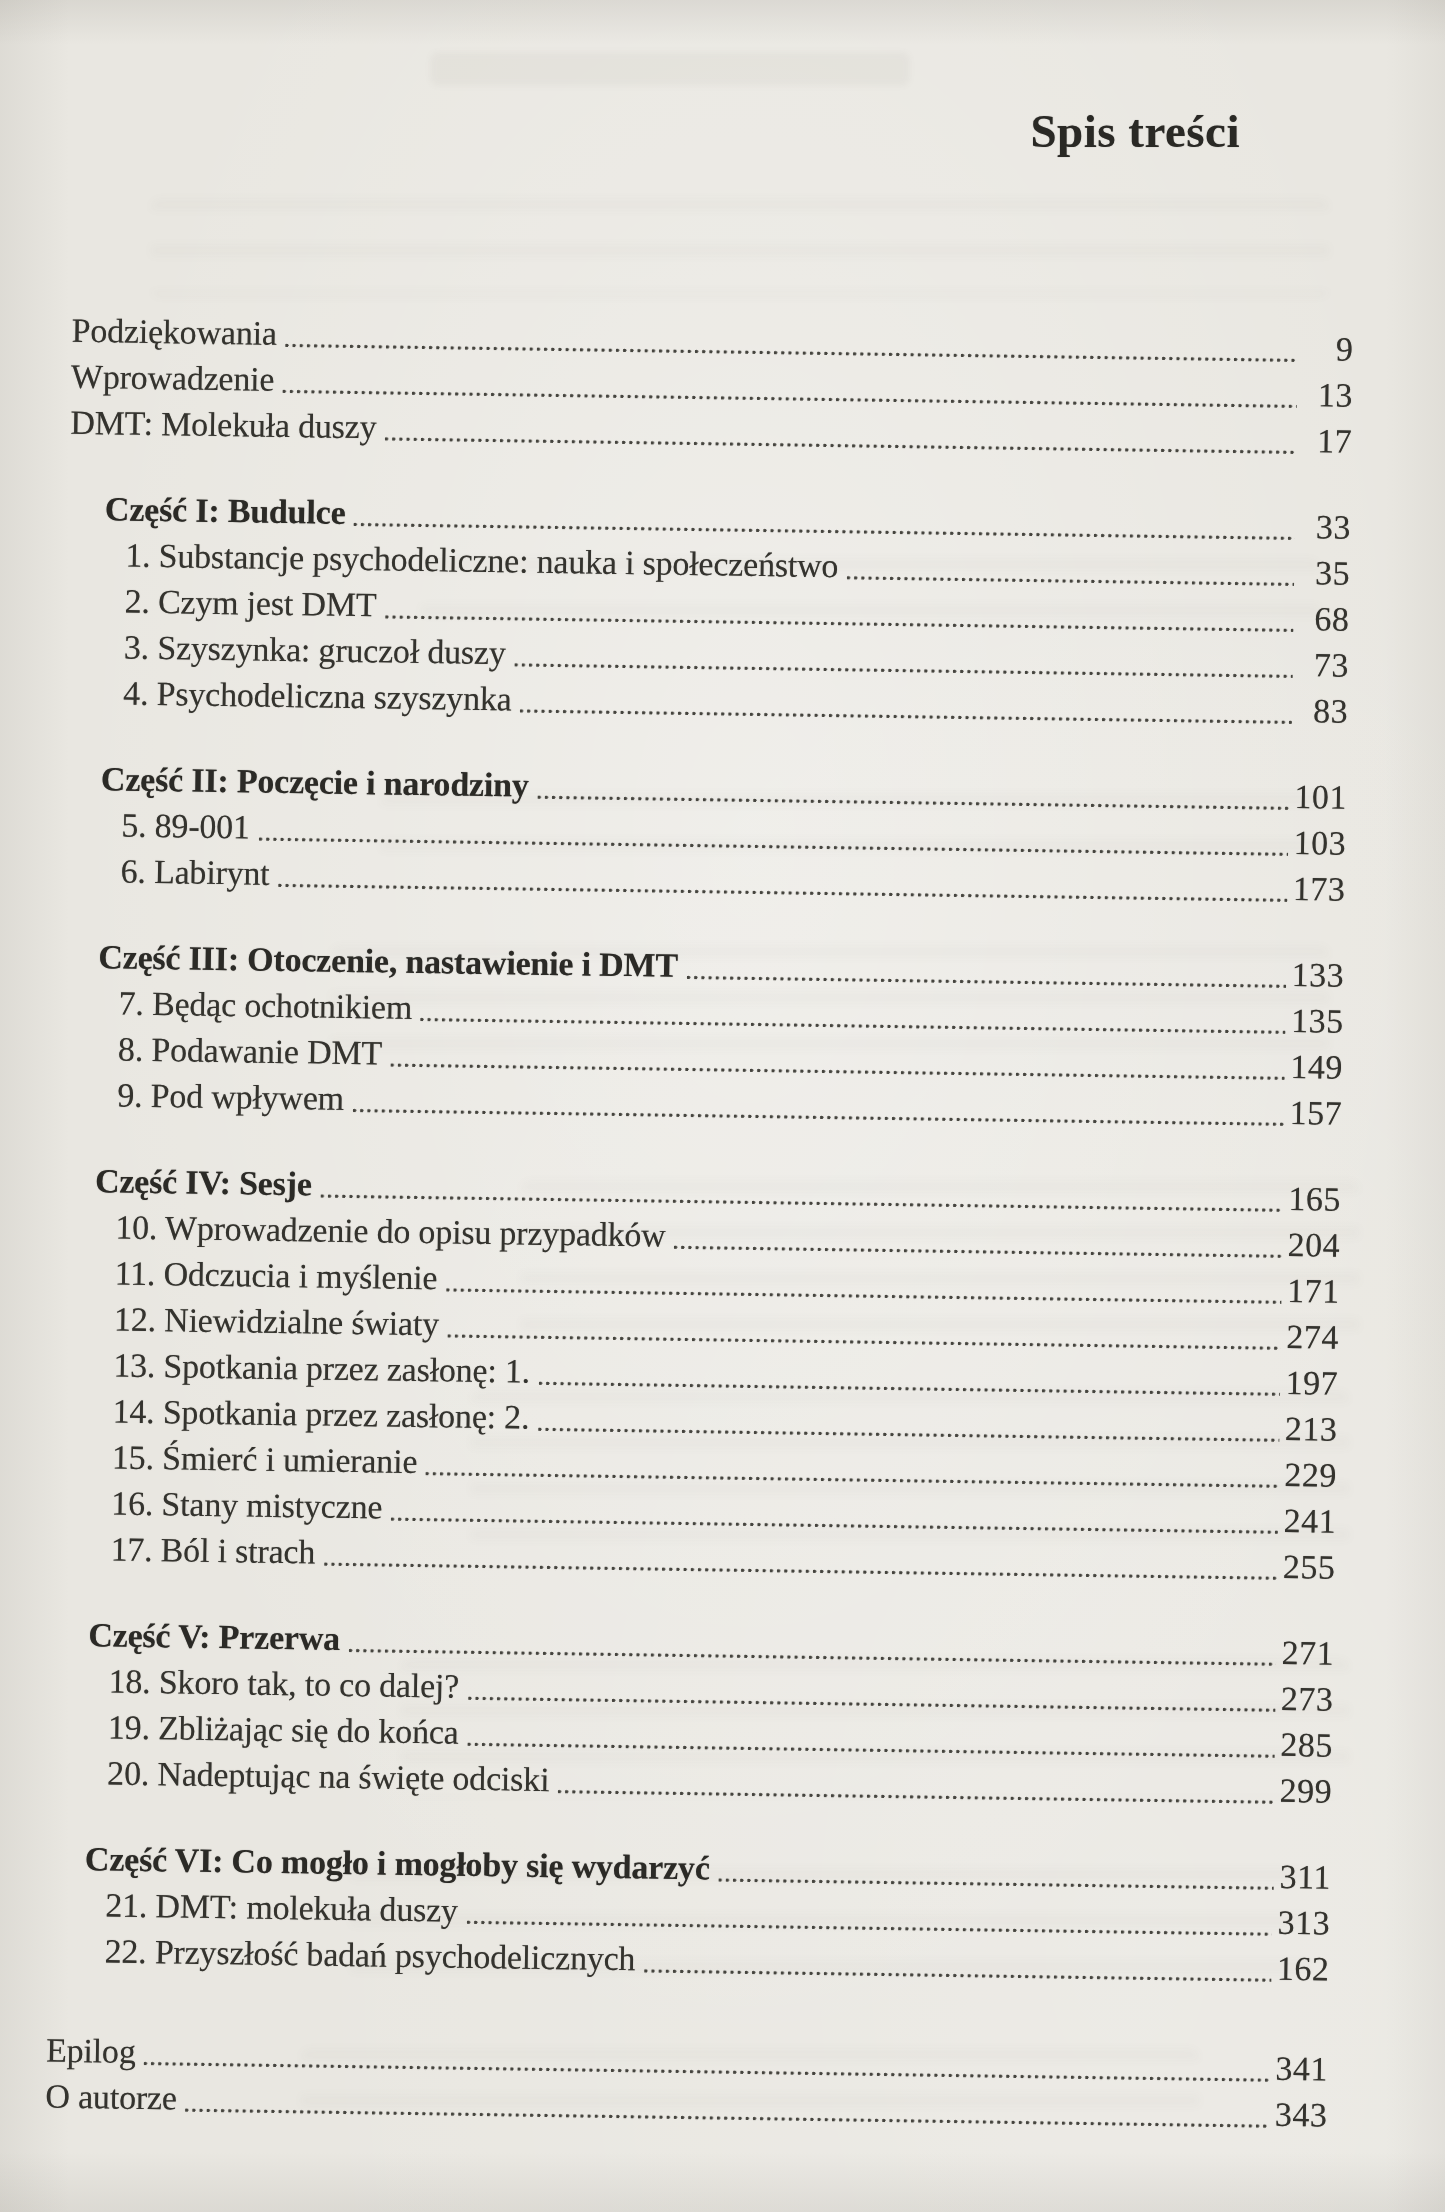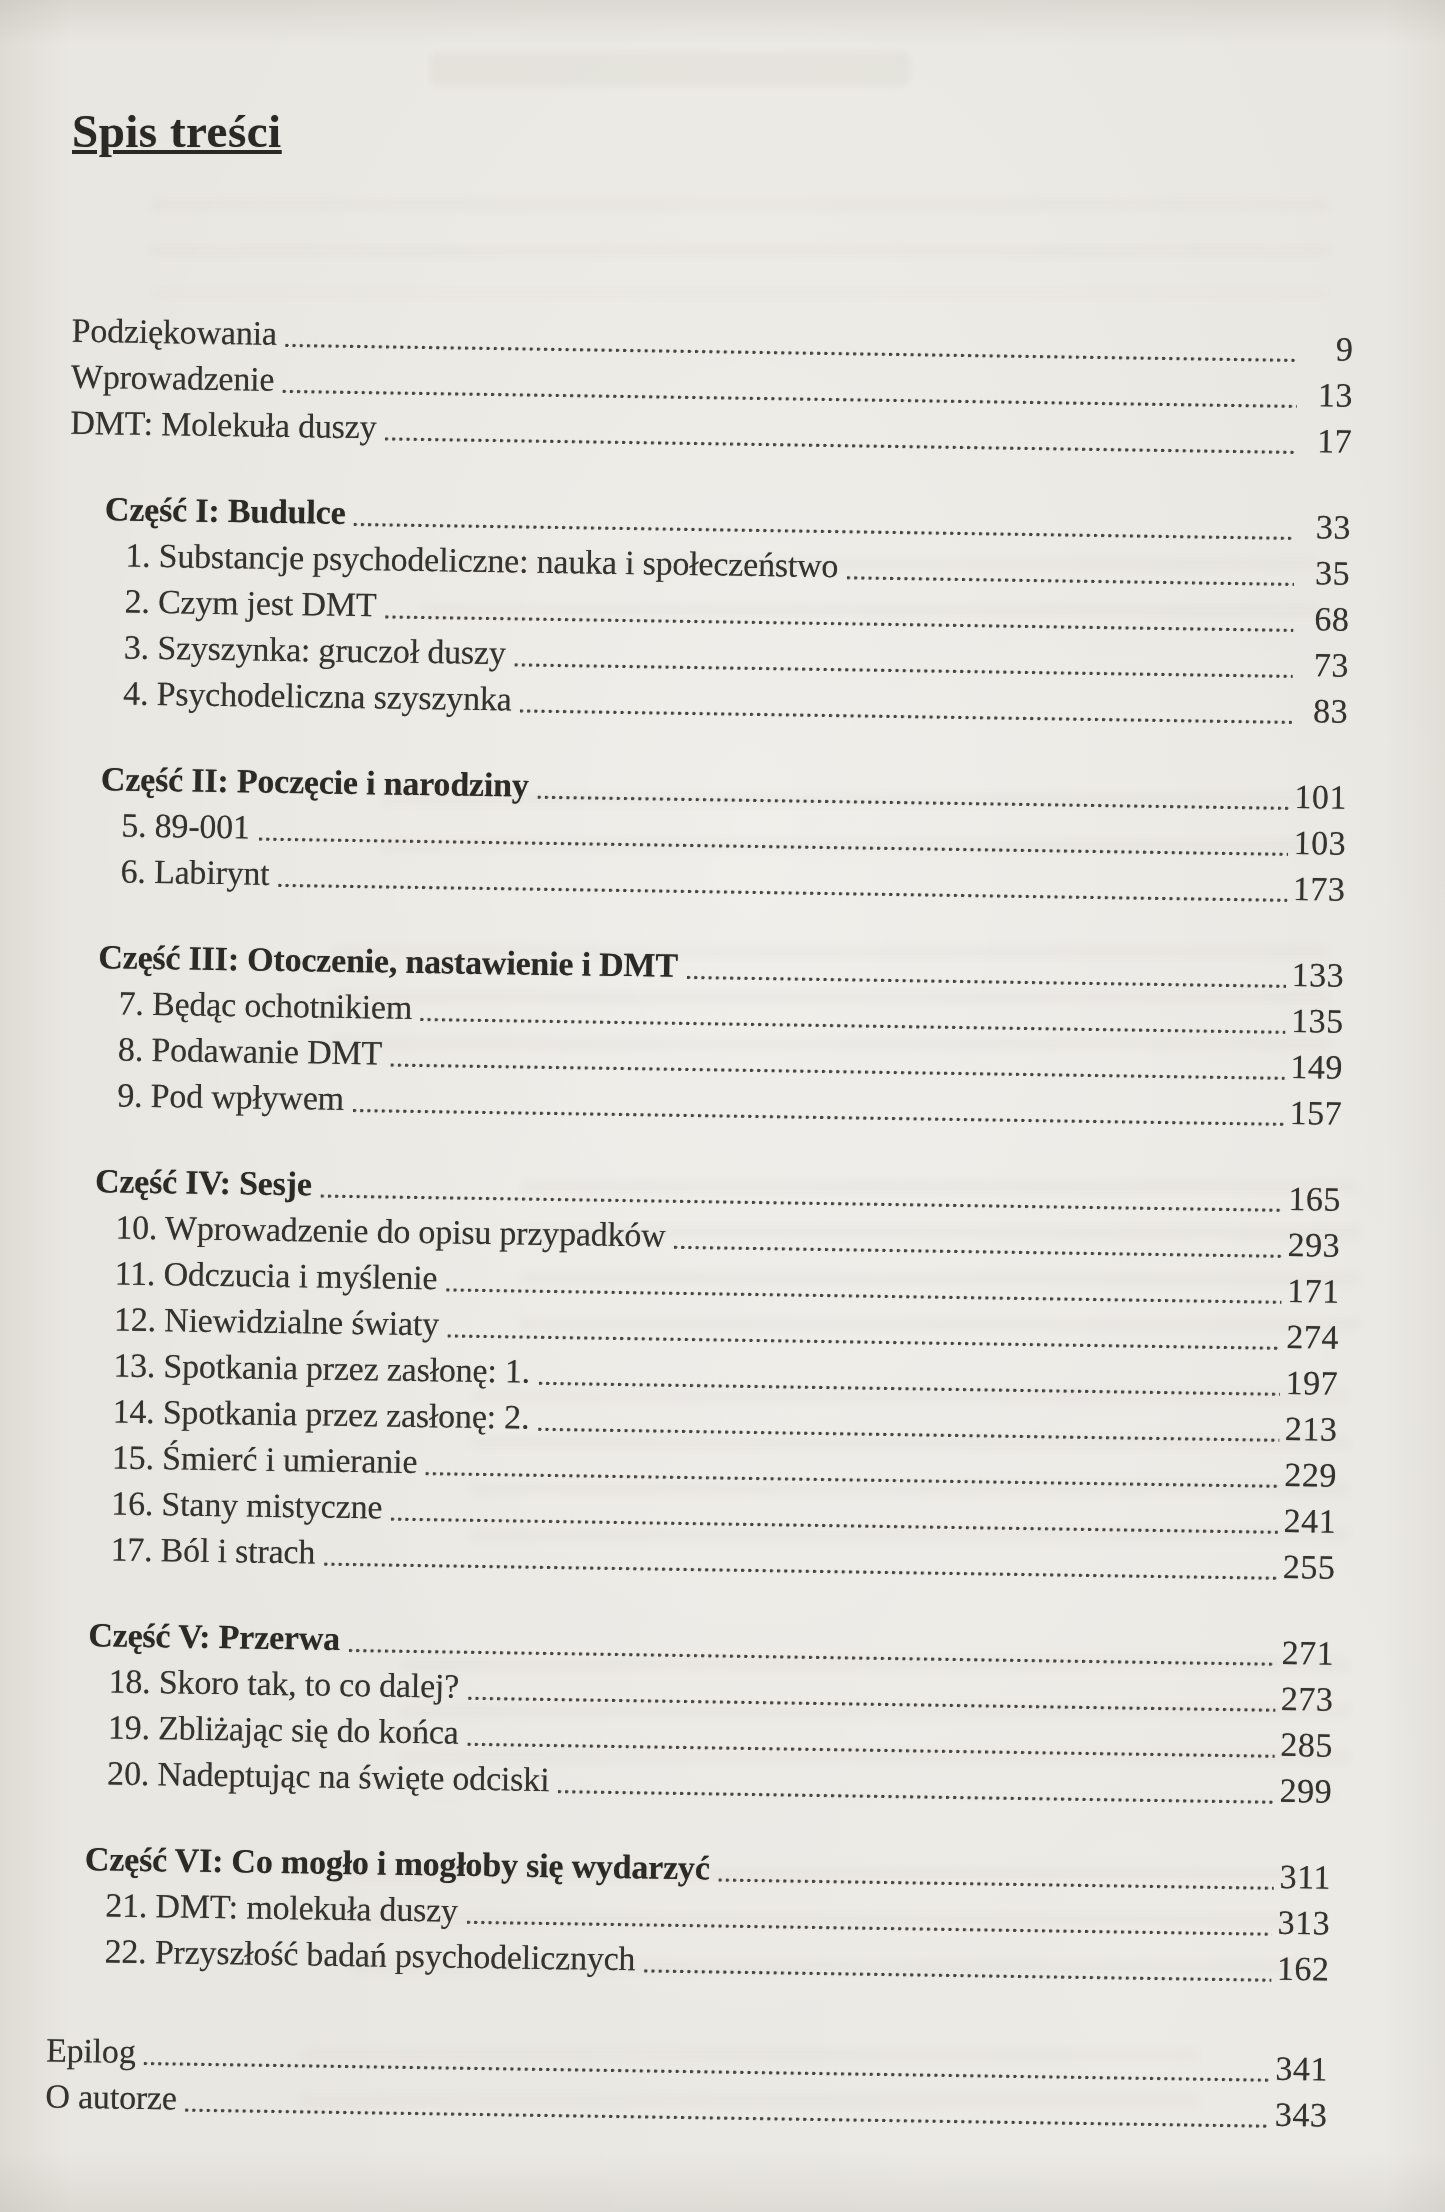--- a/index.html
+++ b/index.html
@@ -43,27 +43,26 @@
     filter: blur(3px);
     border-radius: 8px;
     background: rgba(100,96,86,0.55);
     opacity: 0.09;
   }
   .page-title {
     position: absolute;
     left: 72px;
     top: 104px;
     width: 1168px;
-    text-align: left;
+    text-align: right;
     font-size: 47px;
     font-weight: bold;
     letter-spacing: 0.5px;
     color: #2a2925;
     text-shadow: 0 0 1px rgba(42,41,37,0.45);
-    text-decoration: underline;
   }
   .toc {
     position: absolute;
     left: 72px;
     top: 308px;
     width: 1282px;
     transform: rotate(0.85deg);
     transform-origin: 14px 0px;
     font-size: 34px;
   }
@@ -209,21 +208,21 @@
     </div>
     <div class="toc-group">
       <div class="toc-row part-heading">
         <span class="toc-label">Część IV: Sesje</span>
         <span class="leader"></span>
         <span class="pagenum">165</span>
       </div>
       <div class="toc-row chapter">
         <span class="toc-label">10. Wprowadzenie do opisu przypadków</span>
         <span class="leader"></span>
-        <span class="pagenum">293</span>
+        <span class="pagenum">204</span>
       </div>
       <div class="toc-row chapter">
         <span class="toc-label">11. Odczucia i myślenie</span>
         <span class="leader"></span>
         <span class="pagenum">171</span>
       </div>
       <div class="toc-row chapter">
         <span class="toc-label">12. Niewidzialne światy</span>
         <span class="leader"></span>
         <span class="pagenum">274</span>

